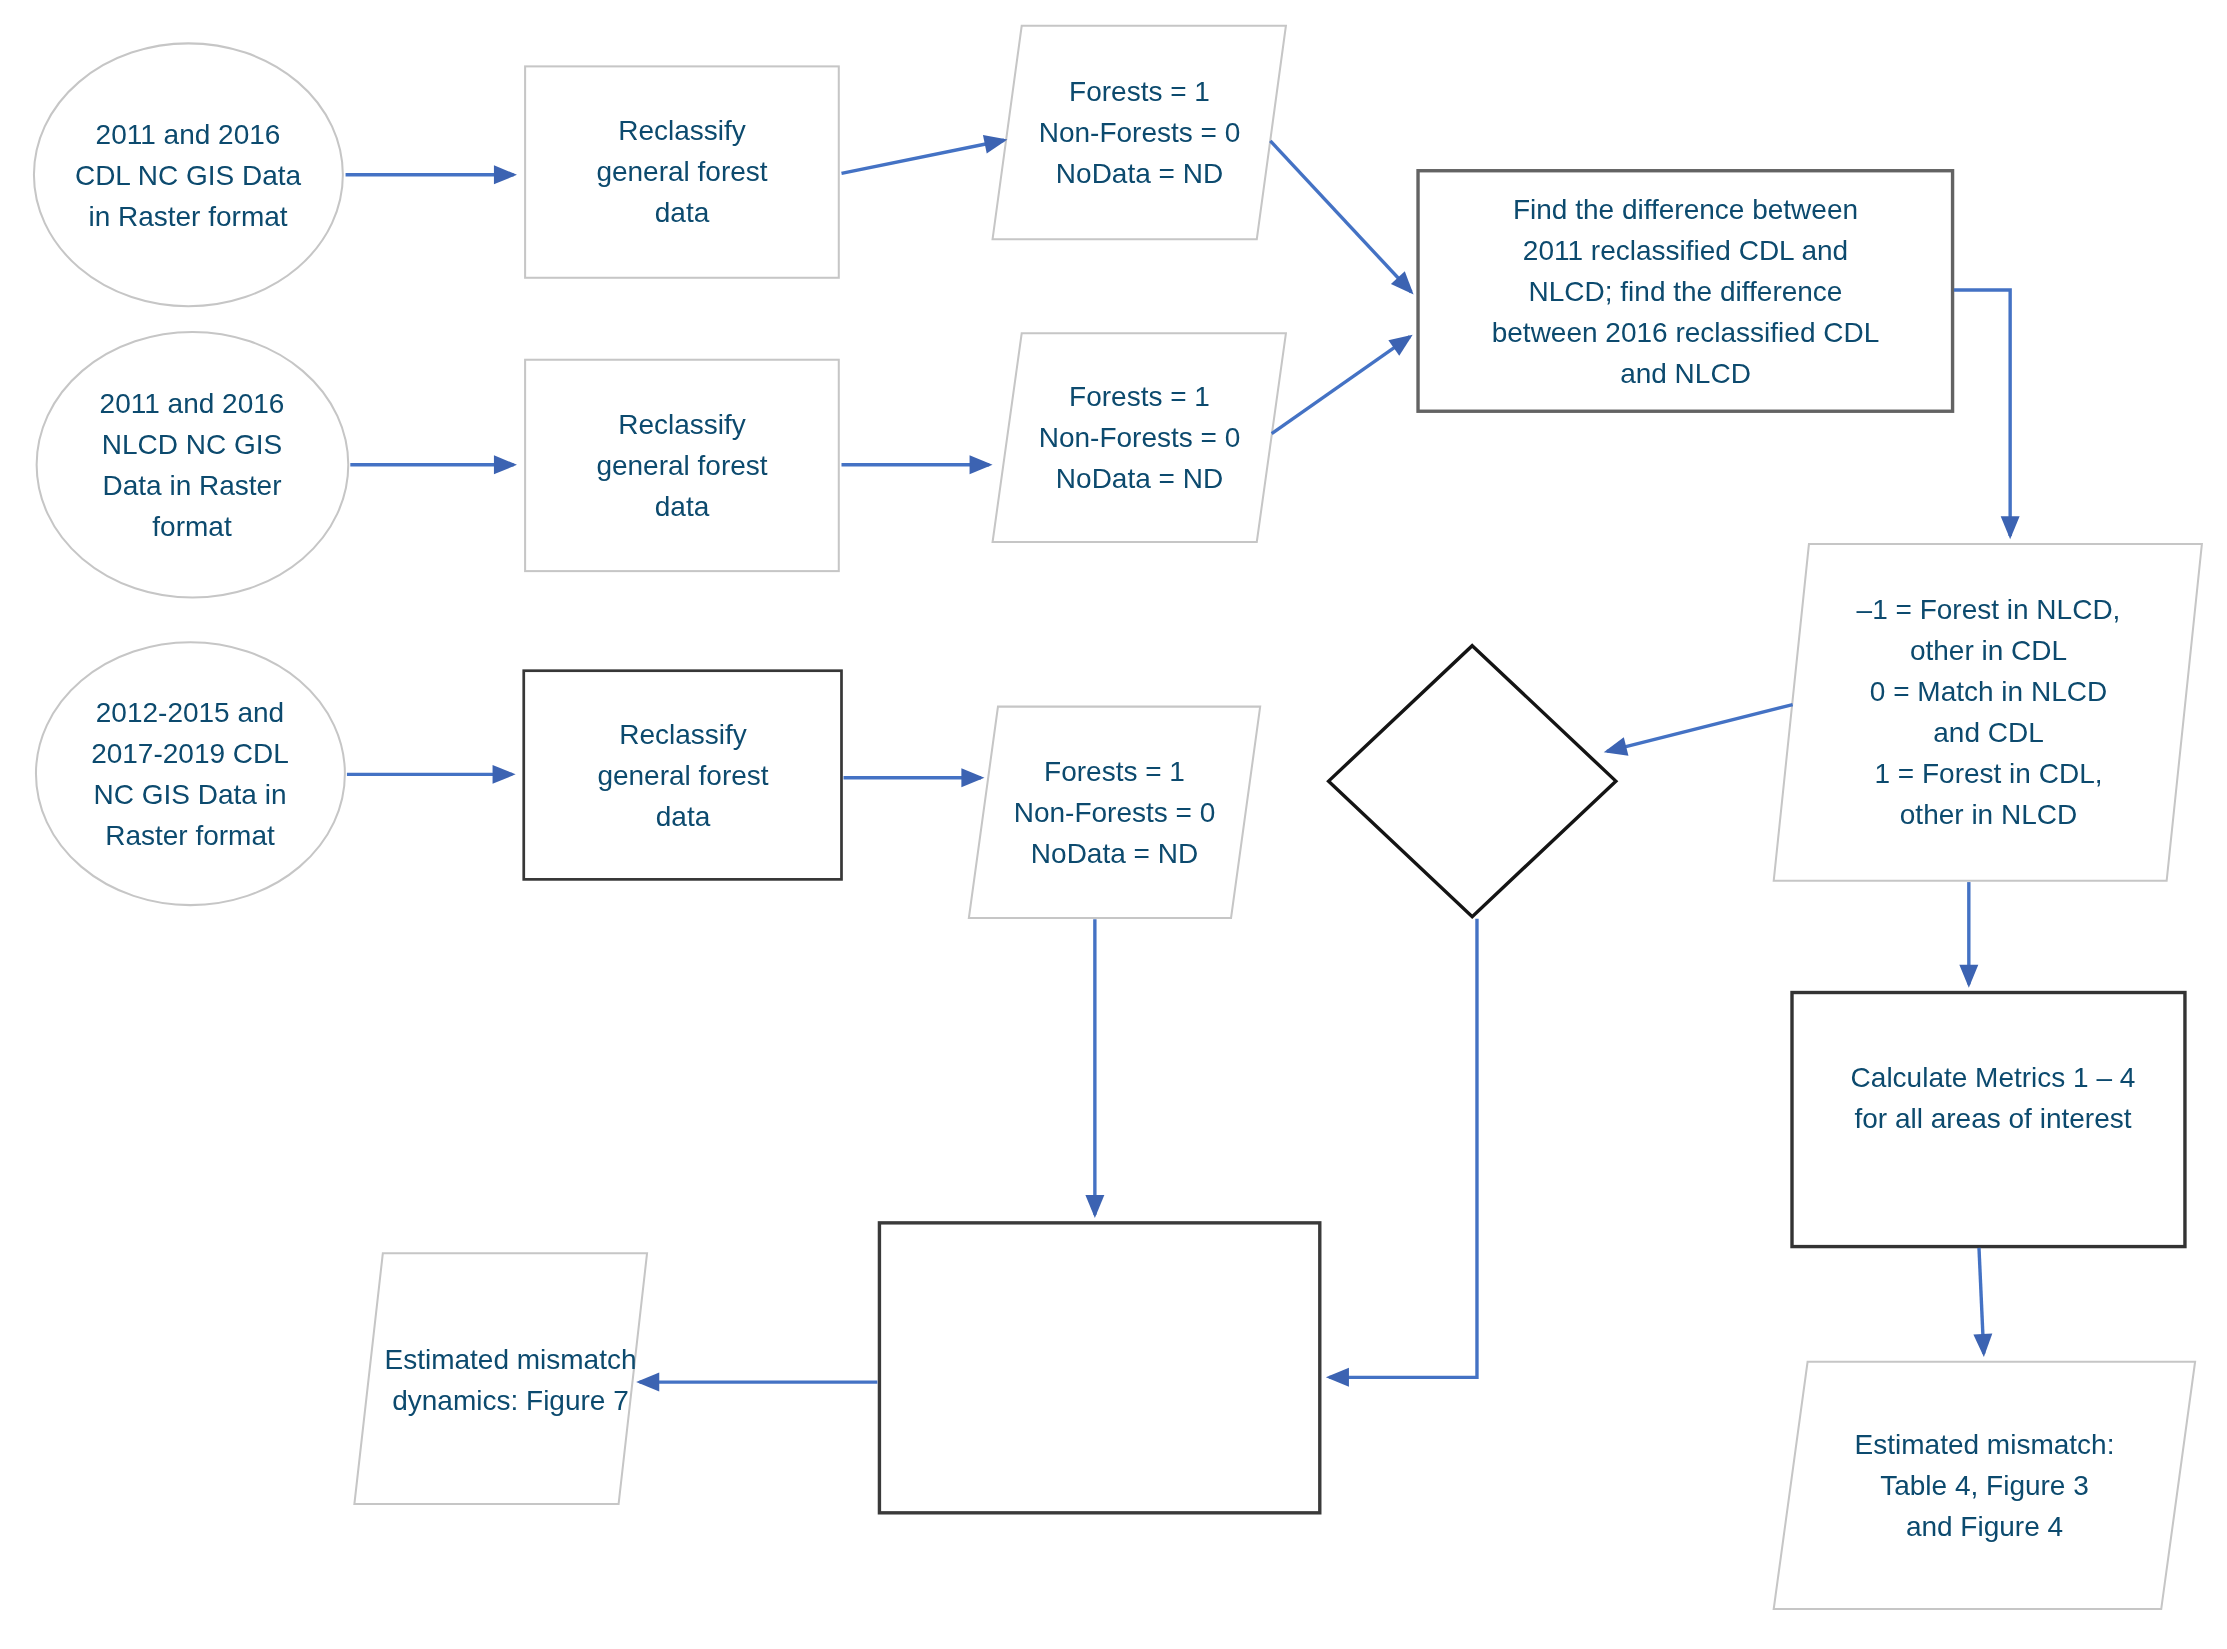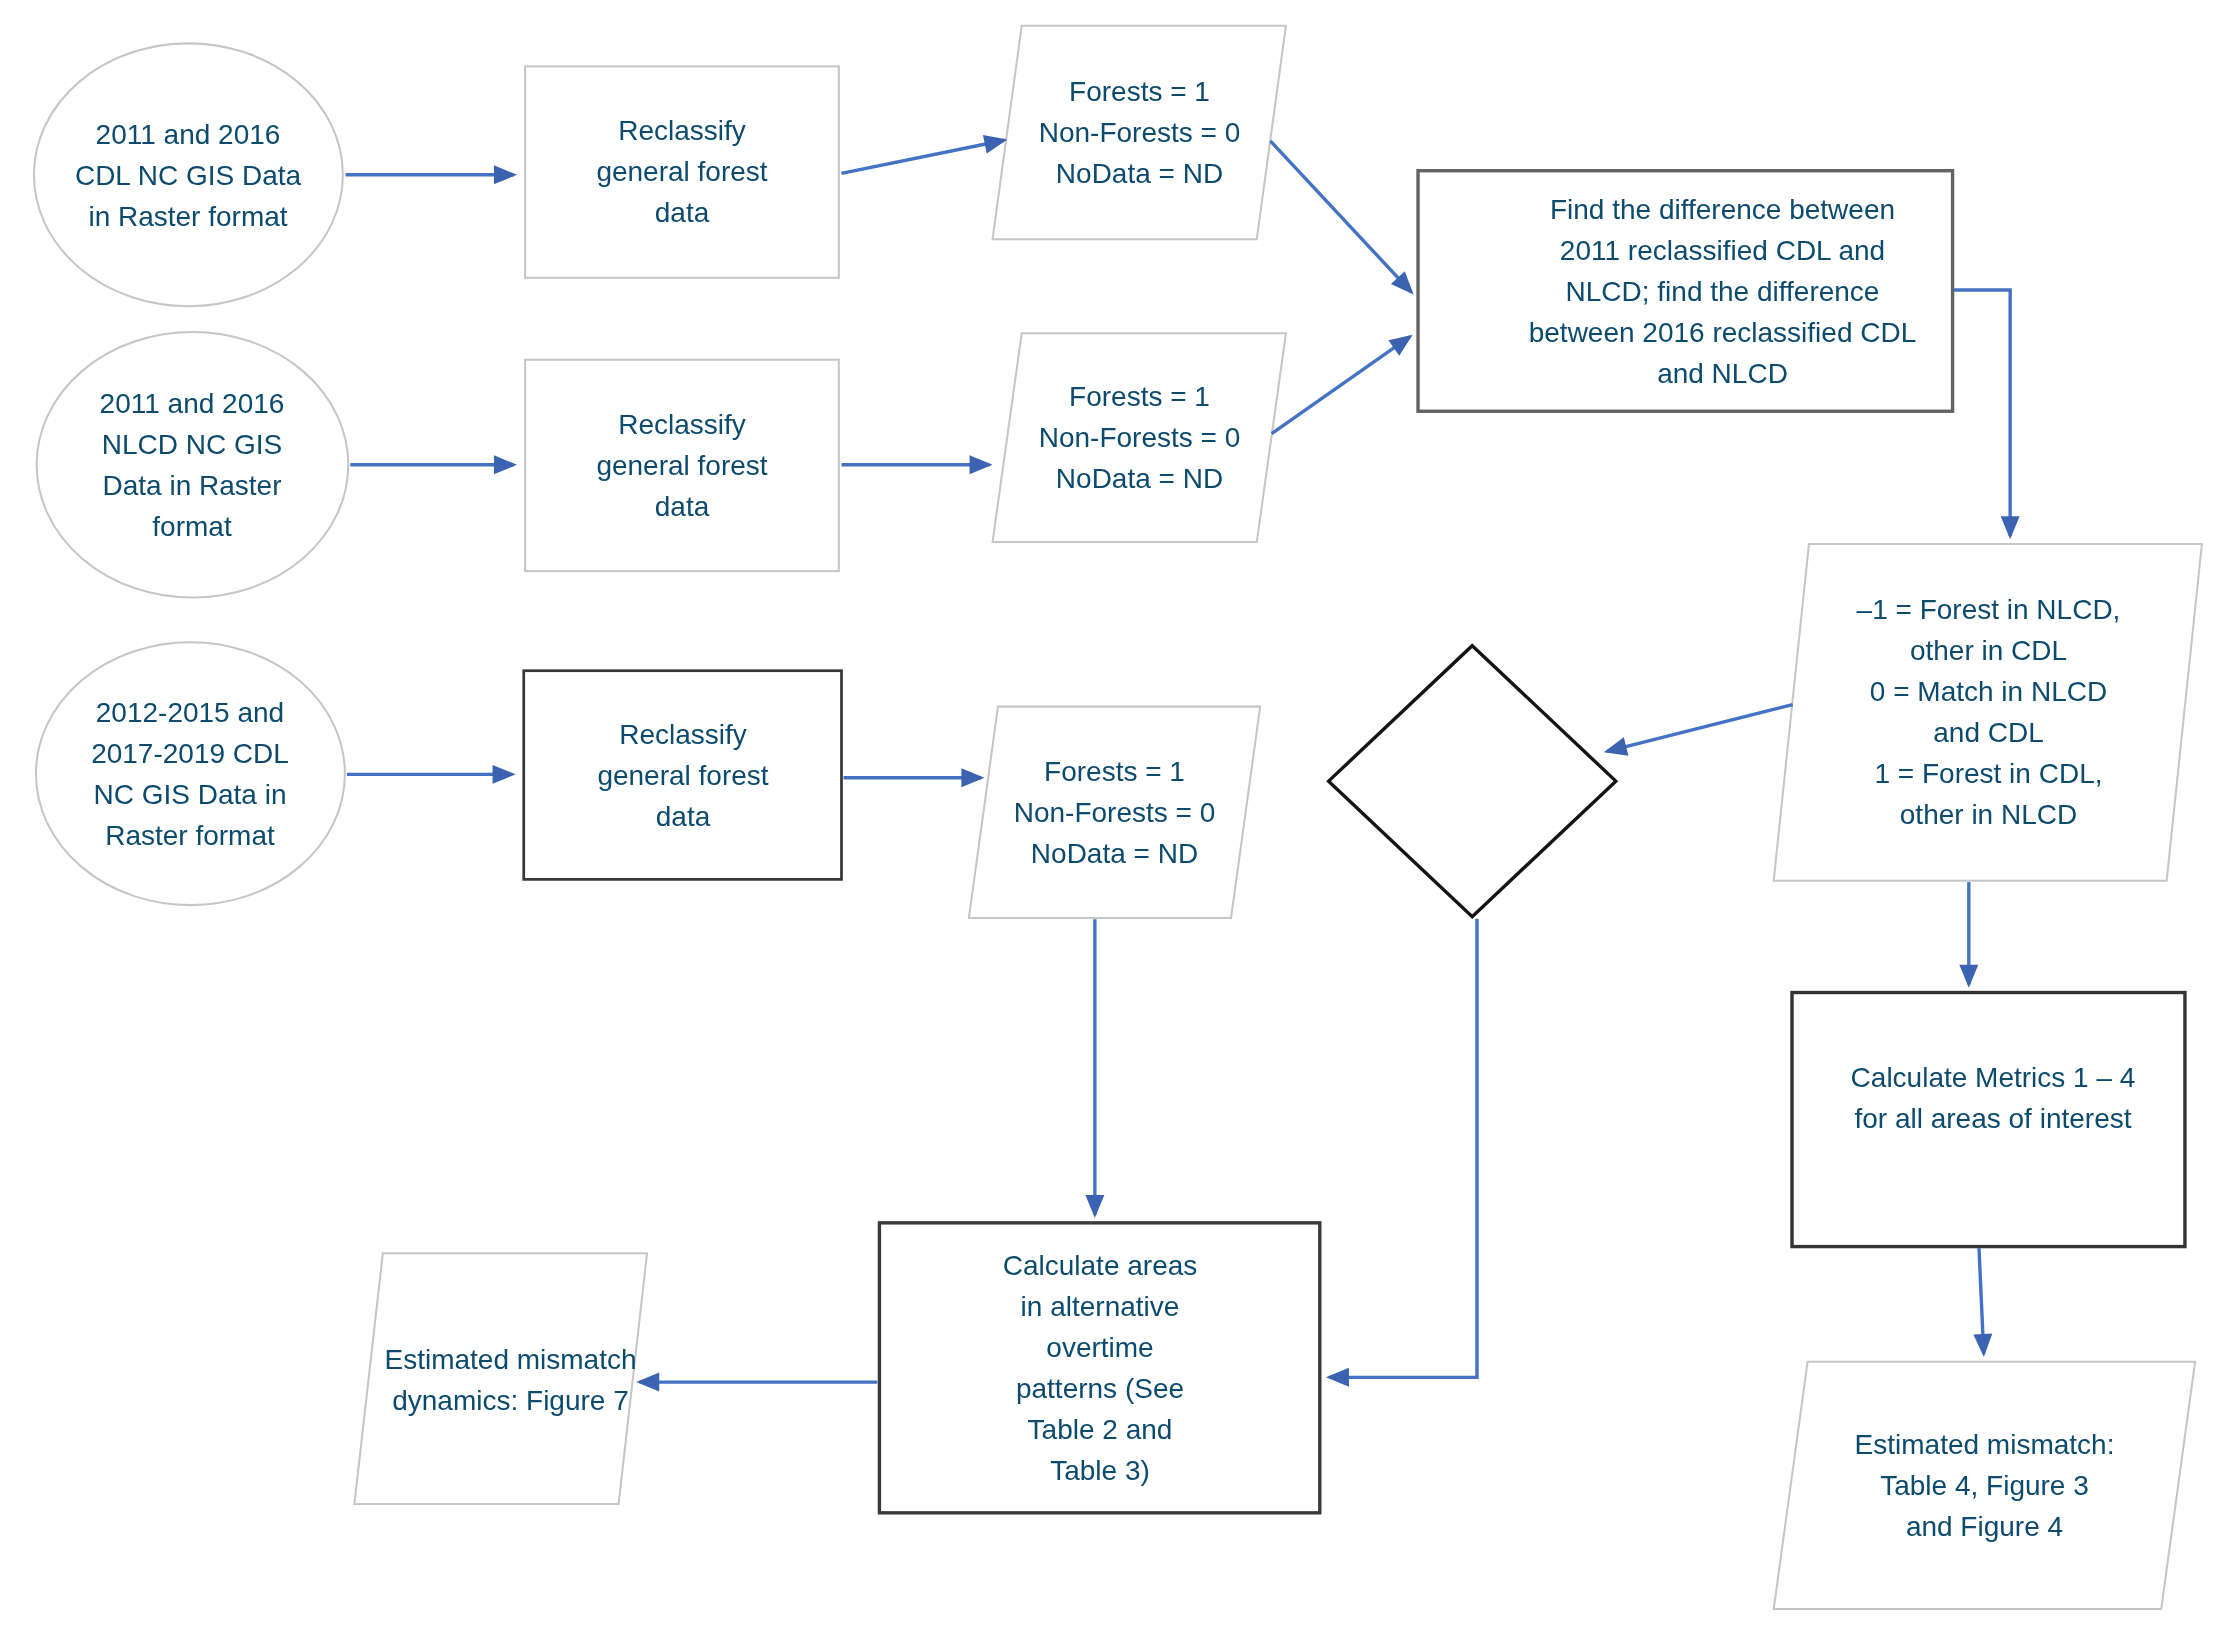--- a/index.html
+++ b/index.html
@@ -20,21 +20,21 @@
     text-align:center;
     white-space:pre;
     font-size:28px;
     line-height:41px;
     color:#0c4a6e;
   }
   
   .l-e1{left:39px;top:53px;width:298px;height:244px;}
   .l-r1{left:525px;top:66px;width:314px;height:211px;}
   .l-p1{left:1004px;top:30.5px;width:271px;height:203px;}
-  .l-find{left:1418px;top:171px;width:535px;height:241px;margin-left:37px;}
+  .l-find{left:1418px;top:171px;width:535px;height:241px;}
   .l-e2{left:43px;top:332px;width:298px;height:266px;}
   .l-r2{left:525px;top:360px;width:314px;height:211px;}
   .l-p2{left:1004px;top:336px;width:271px;height:203px;}
   .l-e3{left:41px;top:641px;width:298px;height:266px;}
   .l-r3{left:524px;top:671px;width:318px;height:209px;}
   .l-p3{left:979px;top:711px;width:271px;height:203px;}
   .l-diff{left:1799px;top:556px;width:379px;height:312px;}
   .l-dia{left:1337px;top:720px;width:271px;height:122px;}
   .l-met{left:1792px;top:971px;width:402px;height:254px;}
   .l-mis{left:1795px;top:1384px;width:379px;height:203px;}
@@ -134,23 +134,17 @@
 other in CDL
 0 = Match in NLCD
 and CDL
 1 = Forest in CDL,
 other in NLCD</div>
   <div class="lbl l-met">Calculate Metrics 1 – 4
 for all areas of interest</div>
   <div class="lbl l-mis">Estimated mismatch:
 Table 4, Figure 3
 and Figure 4</div>
-  <div class="lbl l-areas">Calculate areas
-in alternative
-overtime
-patterns (See
-Table 2 and
-Table 3)</div>
   <div class="lbl l-dyn">Estimated mismatch
 dynamics: Figure 7</div>
 
 </div>
 
 
 </body></html>

